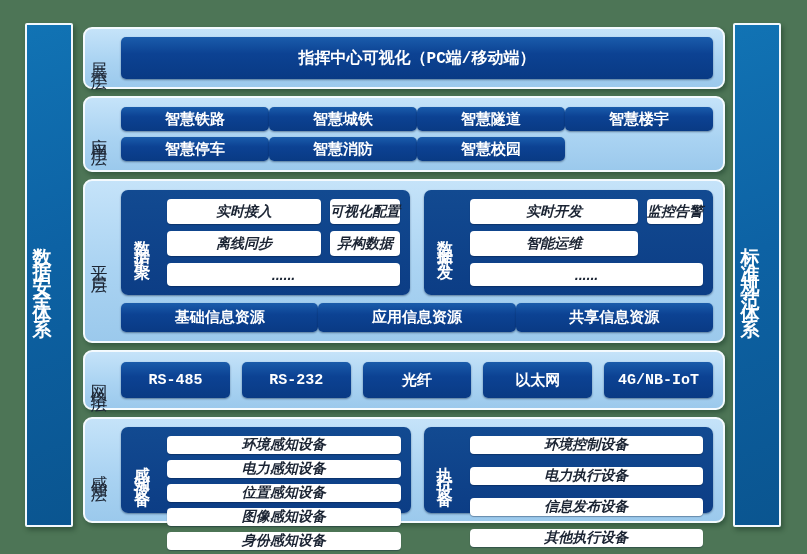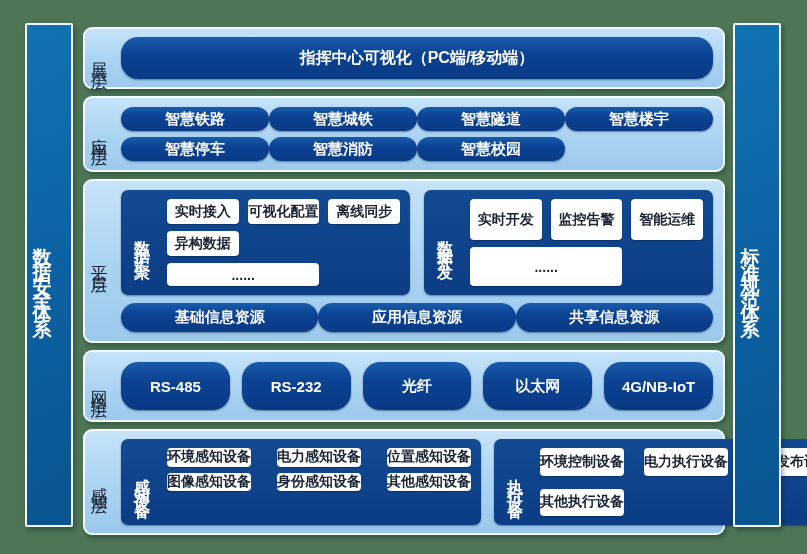--- a/index.html
+++ b/index.html
@@ -32,40 +32,41 @@
   .main { position: absolute; left: 83px; top: 27px; width: 642px; }
   .panel {
     position: relative; display: flex; margin-bottom: 7px;
     background: linear-gradient(180deg, #c5e3f9 0%, #aad3f2 55%, #9bc9ec 100%);
     border: 2px solid #f4fafe; border-radius: 9px;
     box-shadow: 2px 3px 4px rgba(10, 40, 25, .35);
   }
   .p-display   { height: 62px; }
   .p-app       { height: 76px; }
   .p-platform  { height: 164px; }
-  .p-network   { height: 72px; }
+  .p-network   { height: 60px; }
   .p-perception{ height: 106px; }
 
   .layer-label {
     width: 34px; flex: 0 0 34px;
     display: flex; align-items: center; justify-content: center;
     writing-mode: vertical-rl; text-orientation: upright;
     color: #1d2634; font-size: 17px; font-weight: 500; letter-spacing: 6px;
     padding-block-start: 6px;
   }
 
   .panel-body { flex: 1; display: flex; }
 
   
   .dark {
     background: linear-gradient(180deg, #1a5cab 0%, #0c4293 40%, #093a84 100%);
-    border-radius: 17px; color: #ffffff; font-weight: bold; font-size: 15px;
+    border-radius: 5px; color: #ffffff; font-weight: bold; font-size: 15px;
     display: flex; align-items: center; justify-content: center;
     box-shadow: 0 1px 2px rgba(0, 20, 50, .45);
     white-space: nowrap;
+    font-family: Liberation Mono, monospace;
   }
 
   
   .p-display .panel-body { align-items: center; padding: 0 10px 0 2px; }
   .display-box { flex: 1; height: 42px; font-size: 16px; }
 
   
   .p-app .panel-body {
     display: grid; grid-template-columns: repeat(4, 1fr);
     gap: 6px 0; padding: 9px 10px 9px 2px;
@@ -78,21 +79,21 @@
     flex: 1; display: flex; gap: 7px; padding: 9px 10px;
     background: linear-gradient(180deg, #124a91 0%, #0c3d85 100%);
     border-radius: 7px; box-shadow: 0 1px 2px rgba(0, 20, 50, .45);
   }
   .group-label {
     flex: 0 0 22px; display: flex; align-items: center; justify-content: center;
     writing-mode: vertical-rl; text-orientation: upright;
     color: #fff; font-weight: bold; font-size: 16px; letter-spacing: 8px;
     padding-block-start: 8px;
   }
-  .group-grid { flex: 1; display: grid; grid-template-columns: 1fr 1fr 1fr; gap: 7px 9px; }
+  .group-grid { flex: 1; display: grid; grid-template-columns: 1fr; gap: 7px 9px; font-style: italic; }
   .white-box {
     background: #ffffff; border-radius: 4px;
     color: #1b2433; font-weight: bold; font-size: 14px;
     display: flex; align-items: center; justify-content: center;
     box-shadow: 0 1px 1px rgba(0, 20, 50, .35);
     white-space: nowrap;
   }
   .span2 { grid-column: 1 / span 2; }
   .resources { display: flex; gap: 0; flex: 0 0 29px; justify-content: center; }
   .resources .dark { flex: 1; }

